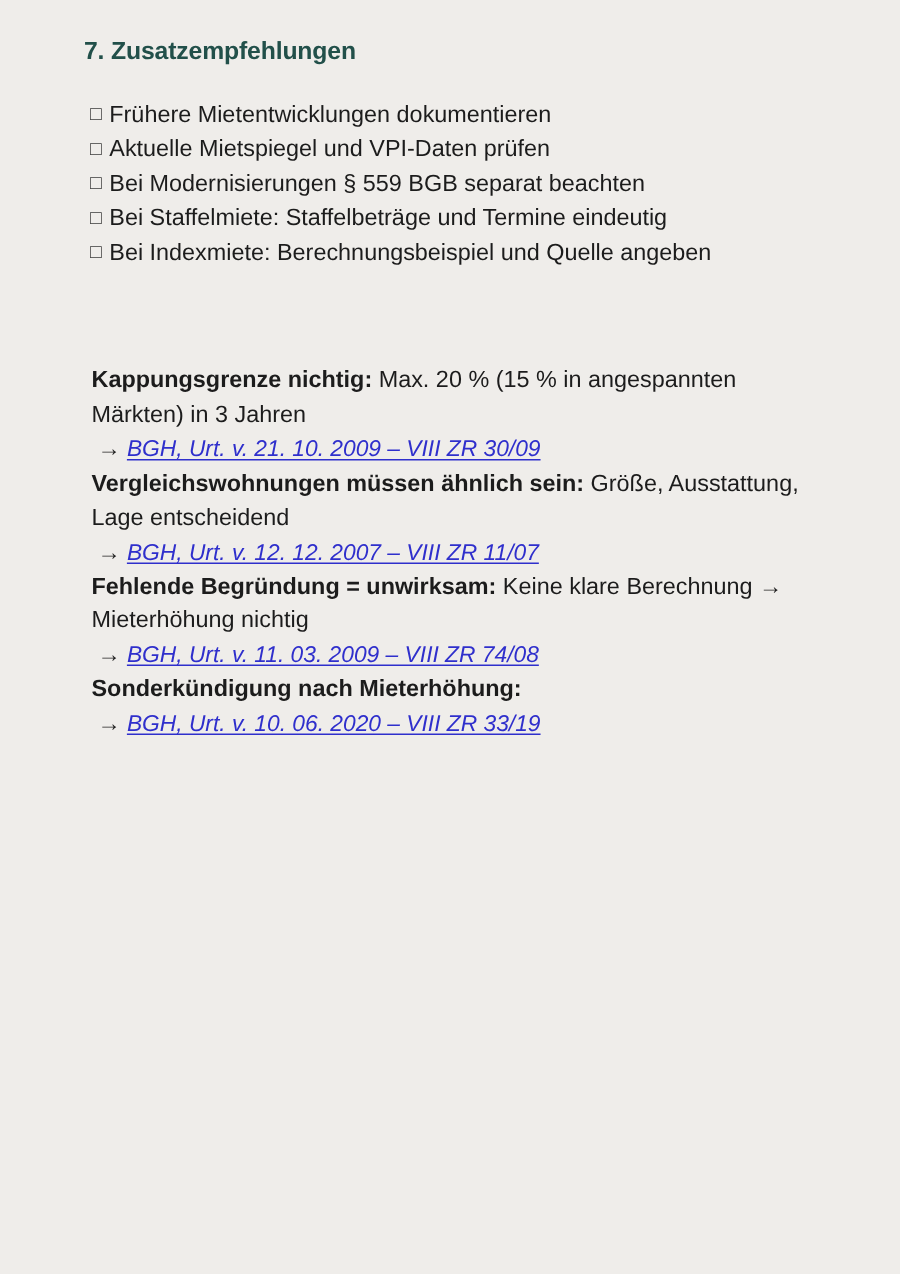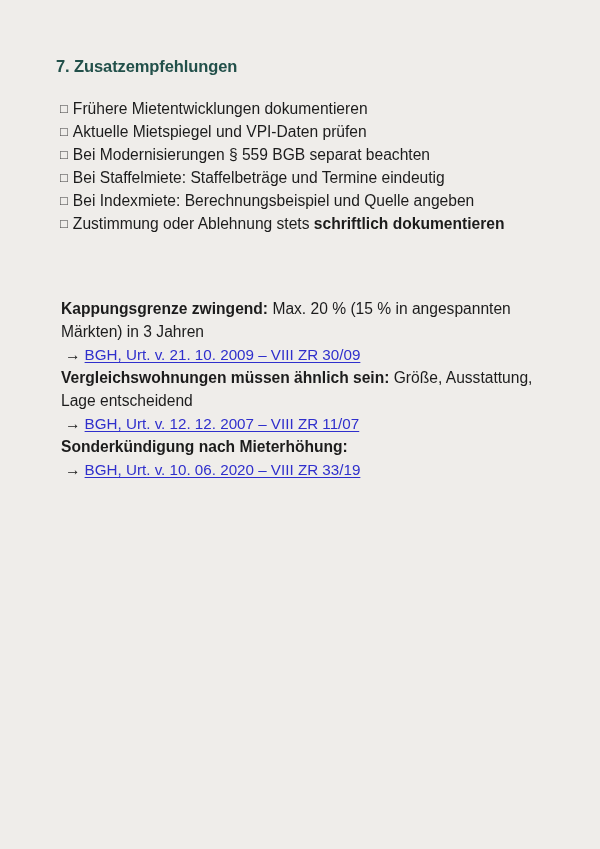--- a/index.html
+++ b/index.html
@@ -12,21 +12,21 @@
     background: #efedea;
     font-family: "Liberation Sans", sans-serif;
     color: #1c1c1c;
     overflow: hidden;
   }
   .page {
     position: relative;
     width: 600px;
     height: 849px;
     box-sizing: border-box;
-    padding: 56px 56px 0 56px;
+    padding: 24px 56px 0 56px;
     border-radius: 31px;
   }
   .section-heading {
     color: #22504a;
     font-size: 16.5px;
     font-weight: bold;
     letter-spacing: -0.1px;
     margin: 0;
     line-height: 1.25;
   }
@@ -74,20 +74,21 @@
     font-size: 15.6px;
     white-space: nowrap;
   }
   .arrow-glyph {
     color: #1c1c1c;
     margin-right: 4px;
     font-size: 15.6px;
   }
   .case-link {
     color: #2f2fcc;
+    font-style: italic;
     text-decoration: underline;
     text-decoration-color: #2f2fcc;
     text-underline-offset: 2px;
     font-size: 15.2px;
     cursor: pointer;
     margin-top: 36px;
   }
   .gap-after-section7 {
     height: 46px;
   }
@@ -116,50 +117,55 @@
     </li>
     <li class="check-item">
       <span class="check-box-glyph">□</span><span>Bei Modernisierungen § 559 BGB separat beachten</span>
     </li>
     <li class="check-item">
       <span class="check-box-glyph">□</span><span>Bei Staffelmiete: Staffelbeträge und Termine eindeutig</span>
     </li>
     <li class="check-item">
       <span class="check-box-glyph">□</span><span>Bei Indexmiete: Berechnungsbeispiel und Quelle angeben</span>
     </li>
-    <li class="check-item">
-      <span class="check-box-glyph">□</span><span>Zustimmung oder Ablehnung stets </span><span class="bold-inline">schriftlich dokumentieren</span>
-    </li>
   </ul>
 
   <div class="gap-after-section7"></div>
 
 
   <div class="gap-heading8-to-list"></div>
 
   <ul class="case-list">
 
     <li>
       <div class="case-item">
-        <span class="case-label">Kappungsgrenze zwingend:</span><span class="case-body"> Max. 20 % (15 % in angespannten Märkten) in 3 Jahren</span>
+        <span class="case-label">Kappungsgrenze nichtig:</span><span class="case-body"> Max. 20 % (15 % in angespannten Märkten) in 3 Jahren</span>
       </div>
       <div class="case-ref-line">
         <span class="arrow-glyph">→</span><span class="case-link">BGH, Urt. v. 21. 10. 2009 – VIII ZR 30/09</span>
       </div>
     </li>
 
     <li>
       <div class="case-item">
         <span class="case-label">Vergleichswohnungen müssen ähnlich sein:</span><span class="case-body"> Größe, Ausstattung, Lage entscheidend</span>
       </div>
       <div class="case-ref-line">
         <span class="arrow-glyph">→</span><span class="case-link">BGH, Urt. v. 12. 12. 2007 – VIII ZR 11/07</span>
       </div>
     </li>
 
+    <li>
+      <div class="case-item">
+        <span class="case-label">Fehlende Begründung = unwirksam:</span><span class="case-body"> Keine klare Berechnung → Mieterhöhung nichtig</span>
+      </div>
+      <div class="case-ref-line">
+        <span class="arrow-glyph">→</span><span class="case-link">BGH, Urt. v. 11. 03. 2009 – VIII ZR 74/08</span>
+      </div>
+    </li>
 
     <li>
     </li>
 
     <li>
       <div class="case-item">
         <span class="case-label">Sonderkündigung nach Mieterhöhung:</span><span class="case-body"></span>
       </div>
       <div class="case-ref-line">
         <span class="arrow-glyph">→</span><span class="case-link">BGH, Urt. v. 10. 06. 2020 – VIII ZR 33/19</span>

